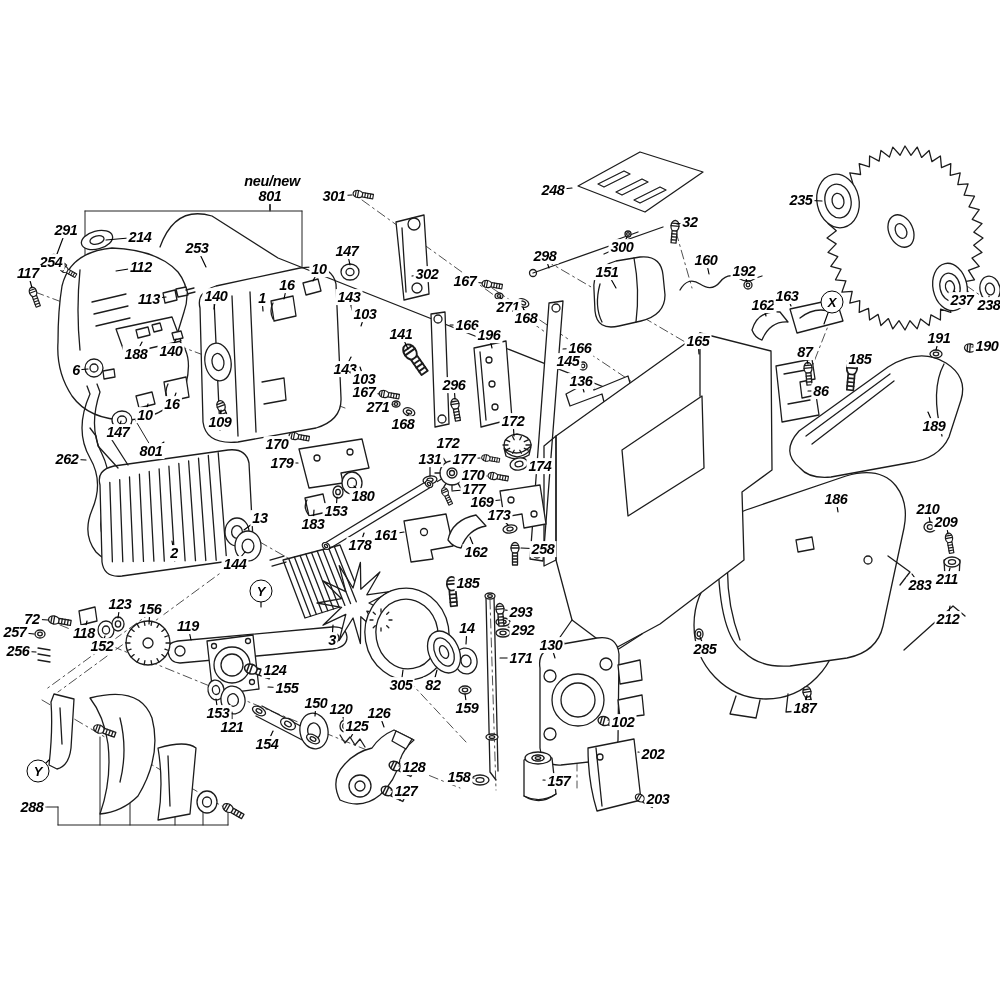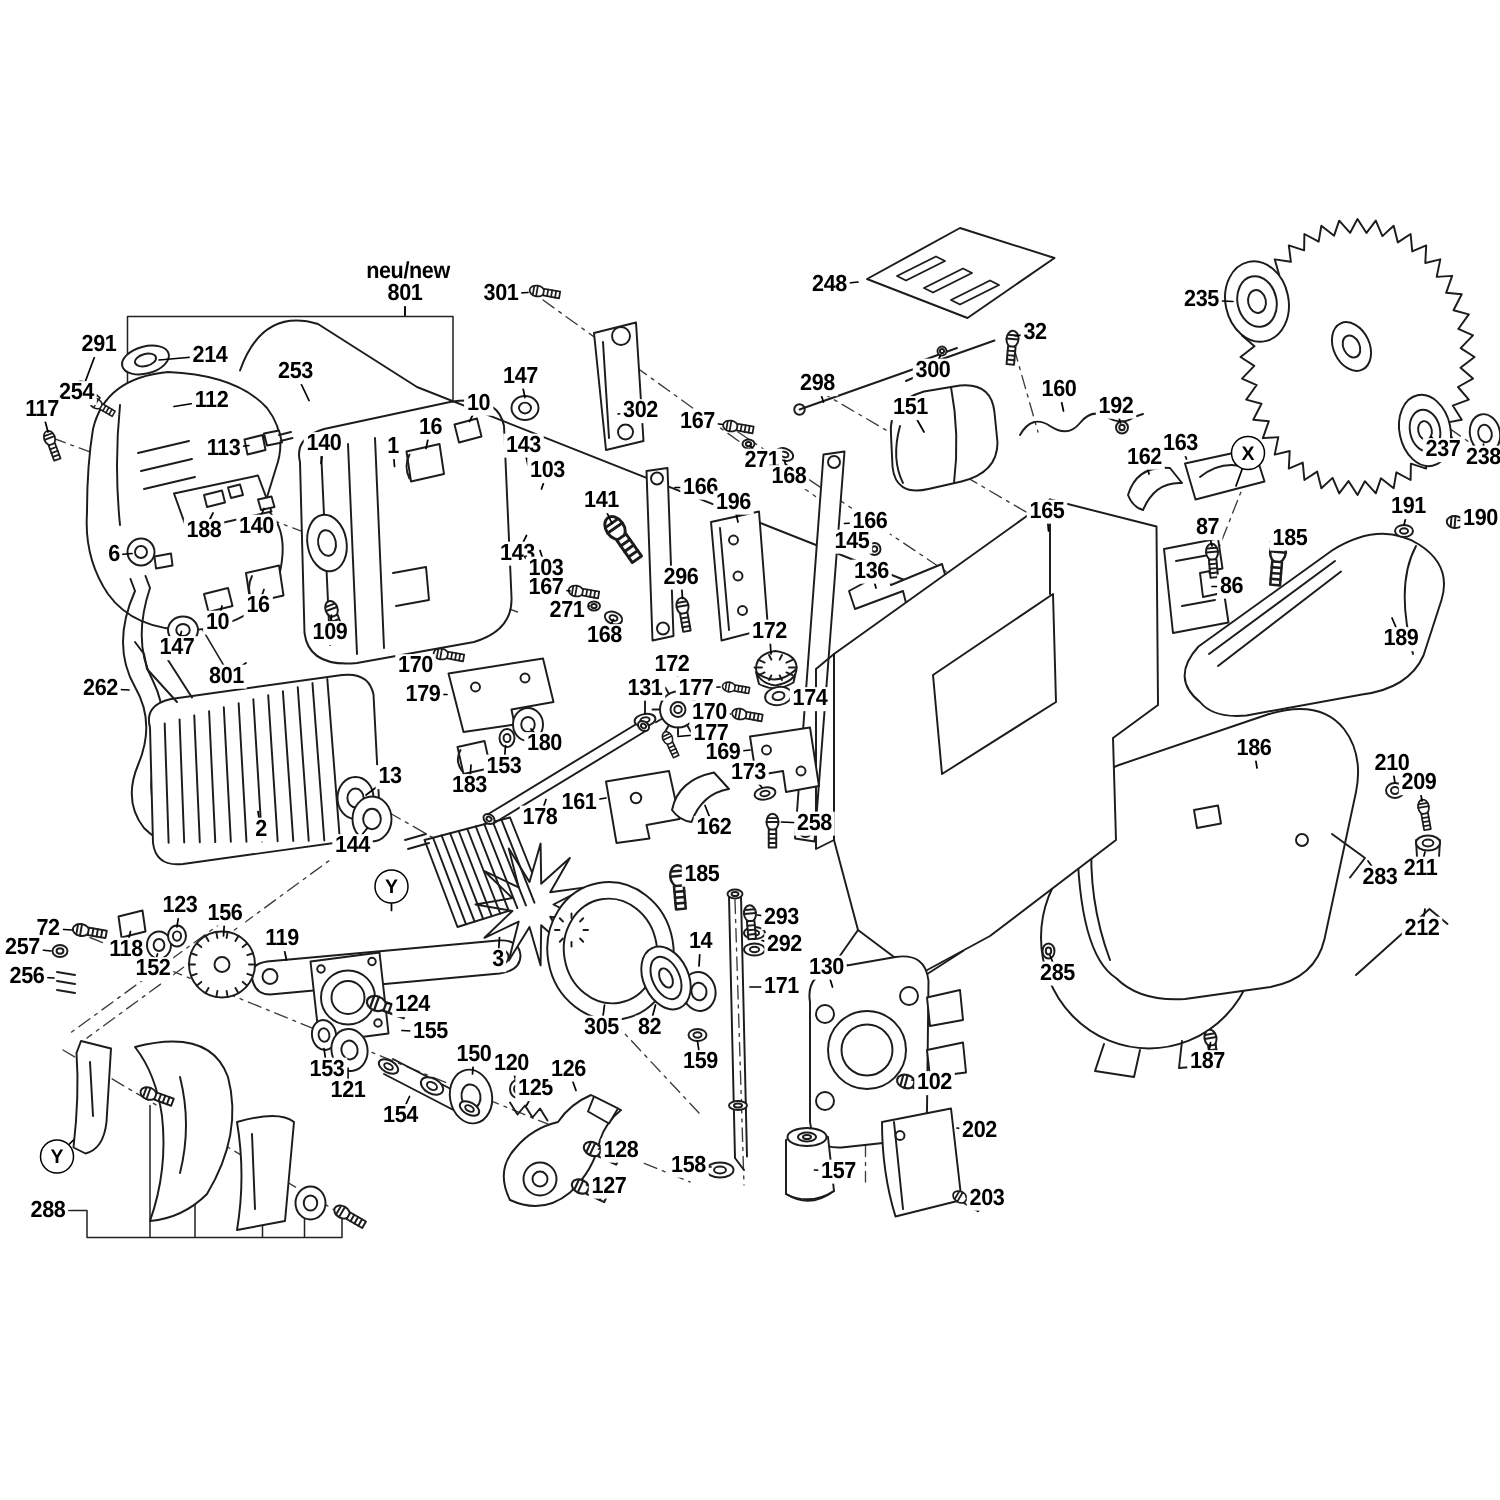--- a/index.html
+++ b/index.html
@@ -6,21 +6,21 @@
   body{width:1000px;height:1000px;overflow:hidden;}
   .stage{position:relative;width:1000px;height:1000px;background:#fff;
          font-family:"Liberation Sans","DejaVu Sans",sans-serif;}
   svg#art{position:absolute;left:0;top:0;width:1000px;height:1000px;}
   #art path,#art line,#art circle,#art ellipse,#art polyline{
     fill:none;stroke:#1c1c1c;stroke-width:1.3;stroke-linecap:round;stroke-linejoin:round;}
   #art .w{fill:#ffffff;}
   #art #axes line{stroke:#3c3c3c;stroke-width:.9;stroke-dasharray:9 4 2 4;}
   #art #brackets path{stroke:#222;stroke-width:1;}
   #art #leaders line{stroke:#000;stroke-width:1.15;}
-  #labels{position:absolute;left:0;top:0;width:100%;height:100%;}
+  #labels{position:absolute;left:0;top:0;width:100%;height:100%;font-style:italic;}
   .lbl{position:absolute;transform:translate(-50%,-50%) scaleX(.93);
        font-size:15.5px;font-weight:700;letter-spacing:-.3px;line-height:1.02;
        color:#000;background:#fff;padding:0 2px;white-space:nowrap;}
   .mark{position:absolute;width:21px;height:21px;border:1.7px solid #000;border-radius:50%;
         background:#fff;transform:translate(-50%,-50%);display:flex;align-items:center;
         justify-content:center;font-size:13px;font-weight:700;color:#000;}
 </style>
 </head>
 <body>
 

